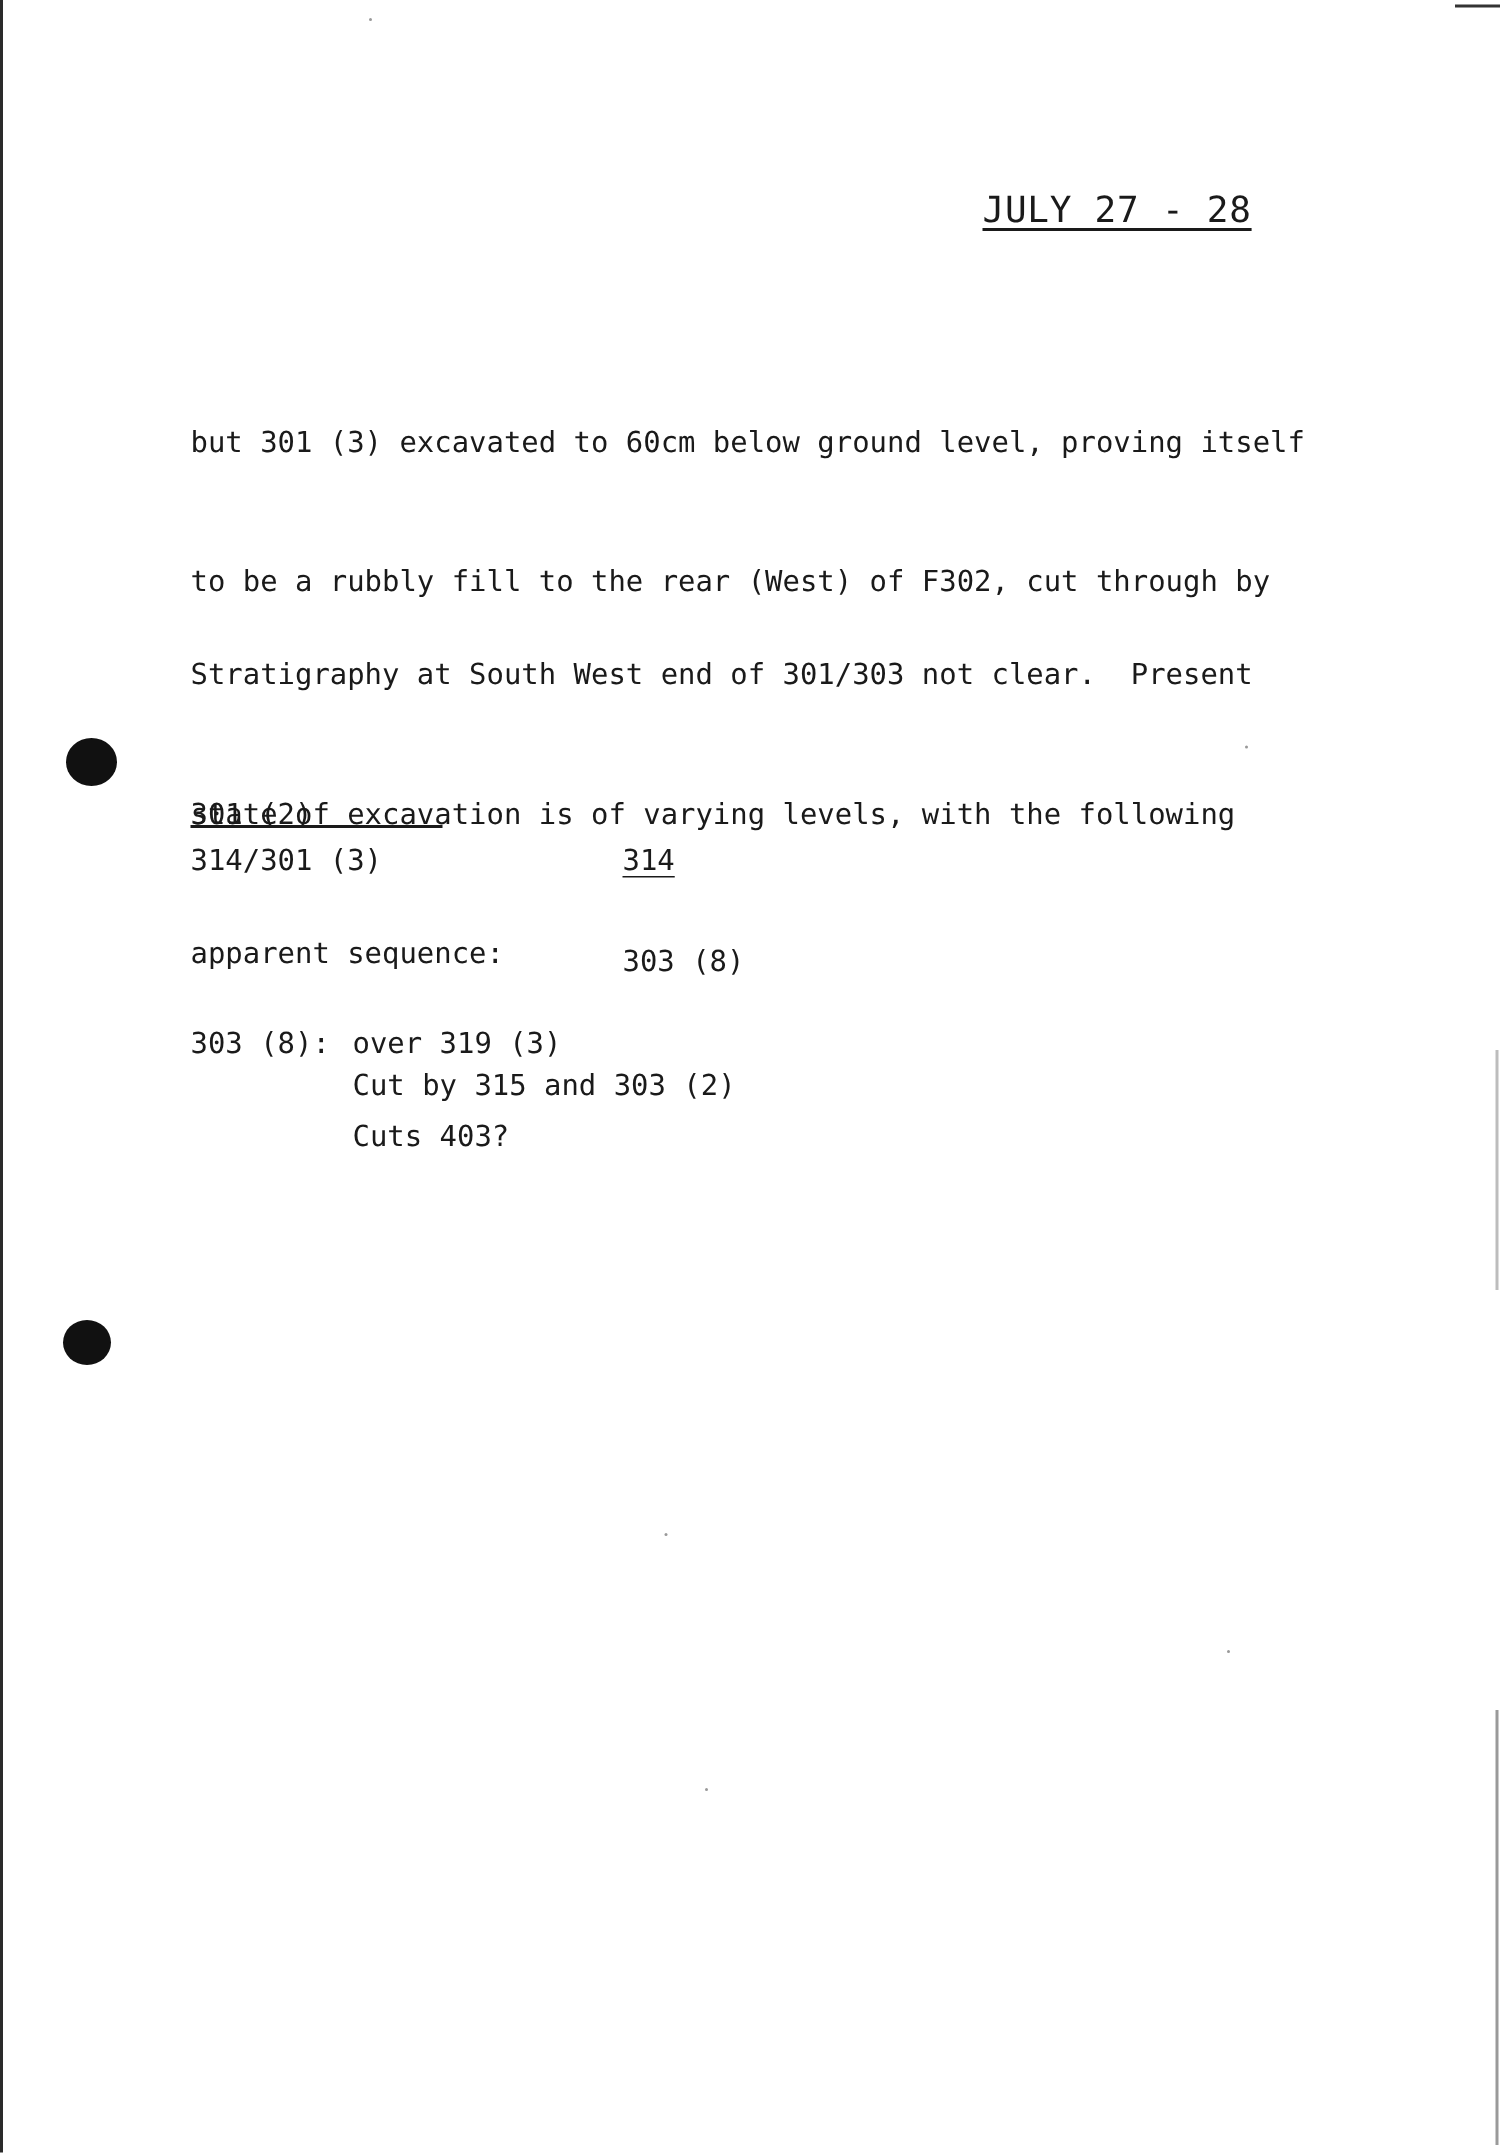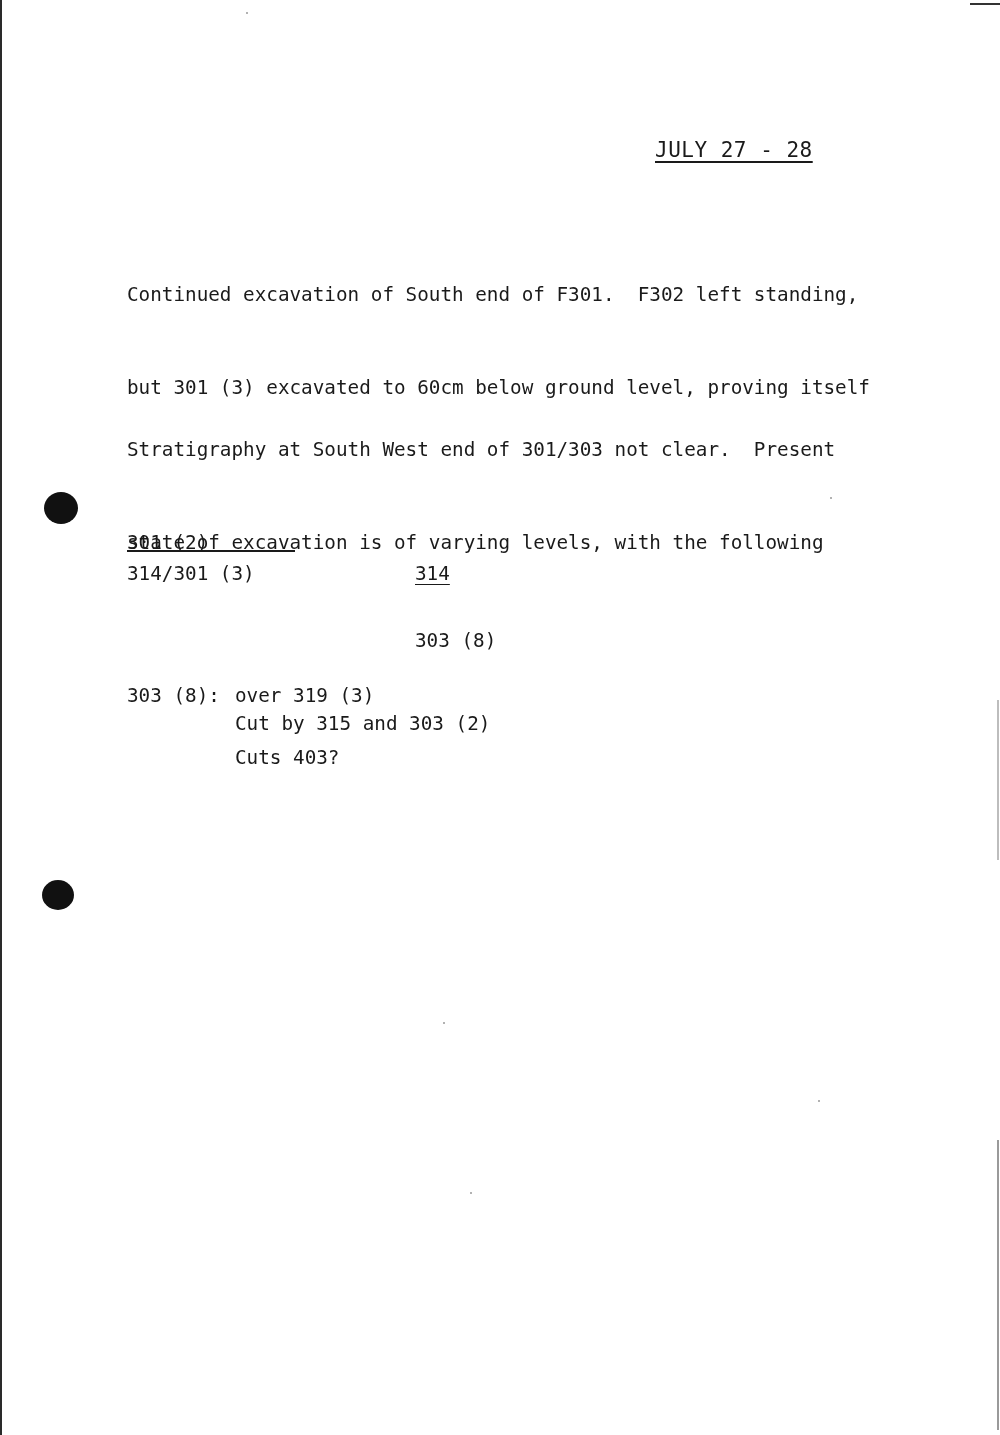--- a/index.html
+++ b/index.html
@@ -43,25 +43,24 @@
     .edge-top-right {
       position: absolute;
       right: 0; top: 3px;
       width: 30px; height: 2px;
       background: #333;
     }
     .date {
       position: absolute;
       left: 655px;
       top: 126px;
-      font-size: 21px;
+      font-size: 24px;
       text-decoration: underline;
       text-underline-offset: 4px;
       letter-spacing: 0.5px;
-      margin-top: 12px;
     }
     .para {
       position: absolute;
       left: 127px;
       font-size: 19.3px;
       line-height: 31px;
       white-space: pre;
       margin: 0;
     }
     .p1 { top: 217px; }
@@ -105,27 +104,28 @@
   <div class="edge-top-right"></div>
   <div class="edge-right"></div>
   <div class="edge-right-bottom"></div>
 
   <div class="hole hole1"></div>
   <div class="hole hole2"></div>
 
   <div class="date">JULY 27 - 28</div>
 
   <div class="para p1">
-    <div>Continued excavation of South end of F301.  F302 left standing,</div>
     <div>but 301 (3) excavated to 60cm below ground level, proving itself</div>
+    <div>to be a rubbly fill to the rear (West) of F302, cut through by</div>
   </div>
 
   <div class="para p2">
     <div>Stratigraphy at South West end of 301/303 not clear.  Present</div>
     <div>state of excavation is of varying levels, with the following</div>
+    <div>apparent sequence:</div>
   </div>
 
   <div class="seq" style="left:127px; top:527px;">301 (2)</div>
   <div class="rule"></div>
   <div class="seq" style="left:127px; top:558px;">314/301 (3)</div>
 
   <div class="seq u" style="left:415px; top:558px;">314</div>
   <div class="seq" style="left:415px; top:589px;margin-top:36px;">303 (8)</div>
 
   <div class="seq" style="left:127px; top:680px;">303 (8):</div>

